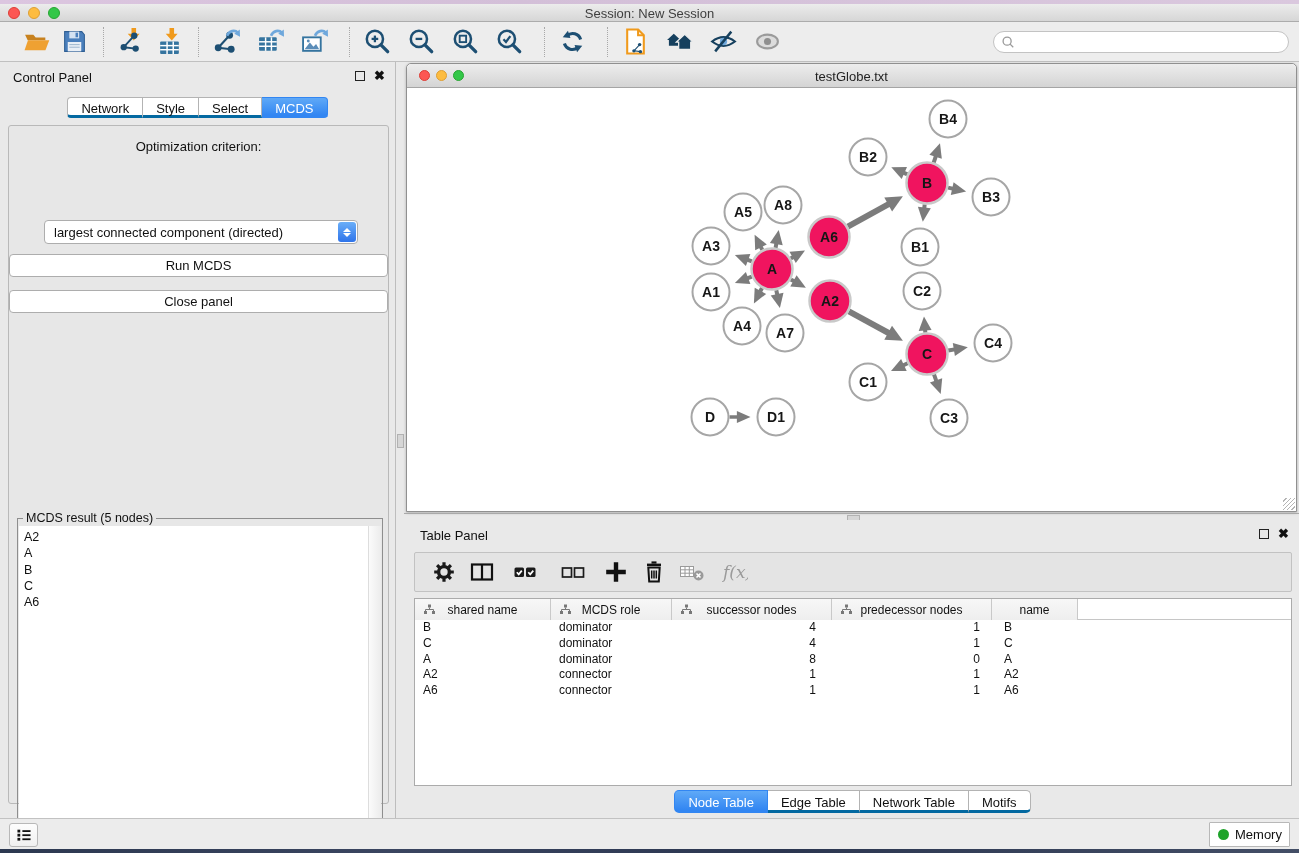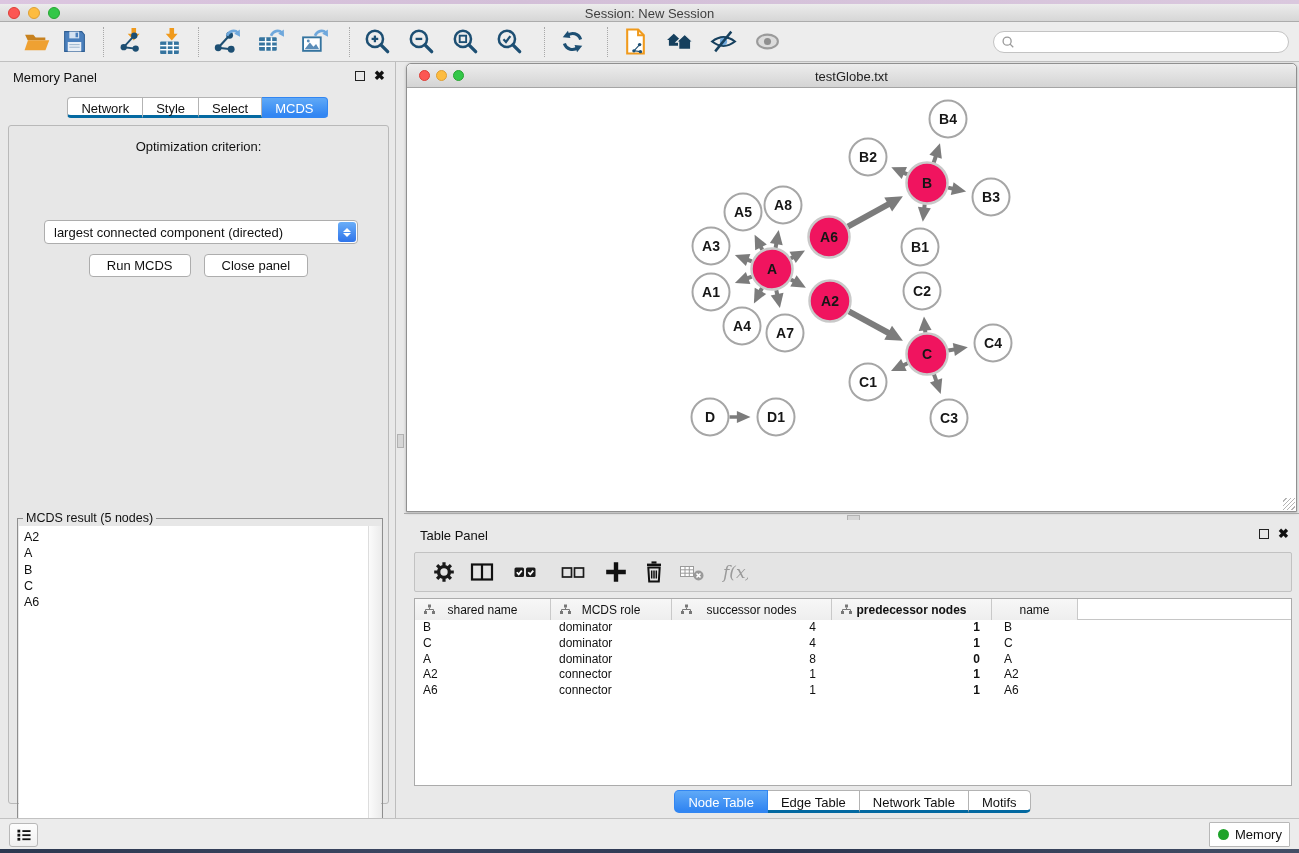--- a/index.html
+++ b/index.html
@@ -48,21 +48,21 @@
   .seg.active { background:linear-gradient(#5fa9f7,#3286f2); color:#fff; border-color:#3286f2; }
 
   #cp-content { position:absolute; left:8px; top:63px; width:381px; height:679px; background:#e7e7e7; border:1px solid #b9b9b9; border-radius:3px; }
   #opt-label { position:absolute; top:13px; left:0; width:100%; text-align:center; font-size:13px; color:#111; }
   #dropdown { position:absolute; left:35px; top:94px; width:314px; height:24px; background:#fff; border:1px solid #adadad; border-radius:4px; }
   #dd-value { position:absolute; left:9px; top:4px; font-size:13px; color:#111; }
   #dd-spin { position:absolute; right:1px; top:1px; width:18px; height:20px; border-radius:3px; background:linear-gradient(#6aaef8,#2f74ea); display:flex; flex-direction:column; align-items:center; justify-content:center; gap:1px; }
   #dd-spin i { display:block; width:0; height:0; border-left:4px solid transparent; border-right:4px solid transparent; }
   #dd-spin .up { border-bottom:4.5px solid #fff; }
   #dd-spin .dn { border-top:4.5px solid #fff; }
-  .btn-row { position:absolute; left:0; top:128px; width:100%; display:flex; justify-content:center; gap:13px; }
+  .btn-row { position:absolute; left:0; top:128px; width:100%; display:flex; justify-content:center; gap:13px;flex-direction:column; }
   .cp-btn { height:23px; padding:0 17px; font-size:13px; color:#111; background:#fff; border:1px solid #adadad; border-radius:4px; font-family:"Liberation Sans",sans-serif; }
 
   #result-fs { position:absolute; left:8px; top:392px; width:366px; height:341px; border:1px solid #8e8e8e; }
   #result-legend { position:absolute; left:5px; top:-8px; background:#e7e7e7; padding:0 3px; font-size:12.5px; color:#111; }
   #result-list { position:absolute; left:1px; top:7px; right:14px; bottom:2px; background:#fff; padding:3px 0 0 5px; font-size:12.5px; line-height:16.3px; color:#111; }
   #result-scroll { position:absolute; right:1px; top:7px; width:13px; bottom:2px; background:linear-gradient(90deg,#fbfbfb,#ececec); border-left:1px solid #ddd; }
 
   
   #v-splitter { position:absolute; left:396px; top:0; width:9px; height:756px; }
   #v-splitter .handle { position:absolute; left:1px; top:372px; width:7px; height:14px; background:#d6d6d6; border:1px solid #b2b2b2; }
@@ -87,21 +87,21 @@
   .tp-btn svg { width:26px; height:26px; }
   .tp-btn.wide { width:44px; }
 
   #tp-table { position:absolute; left:8px; top:78px; width:878px; height:188px; background:#fff; border:1px solid #ababab; overflow:hidden; }
   #tp-header { display:flex; height:21px; border-bottom:1px solid #c6c6c6; }
   .th { position:relative; height:21px; background:linear-gradient(#f7f7f7,#eeeeee); border-right:1px solid #c9c9c9; font-size:12px; color:#111; }
   .th .lbl { position:absolute; left:0; right:0; top:4px; text-align:center; }
   .th .tree { position:absolute; left:9px; top:5px; width:11px; height:11px; }
   .tr { display:flex; height:15.8px; font-size:12px; color:#111; }
   .td { height:15.8px; line-height:15.8px; white-space:nowrap; overflow:hidden; }
-  .c0 { width:136px; } .c1 { width:121px; } .c2 { width:160px; } .c3 { width:160px;font-weight:bold; } .c4 { width:86px; }
+  .c0 { width:136px; } .c1 { width:121px; } .c2 { width:160px; } .c3 { width:160px; } .c4 { width:86px; }
   .al { padding-left:8px; text-align:left; }
   .ar2 { padding-right:16px; text-align:right; }
   .ar3 { padding-right:12px; text-align:right; }
   .al4 { padding-left:12px; text-align:left; }
 
   #tp-tabs { position:absolute; left:0; top:270px; width:100%; display:flex; justify-content:center; }
   #tp-tabs .seg { height:23px; line-height:23px; border-radius:0; }
   #tp-tabs .seg:first-child { border-radius:5px 0 0 5px; }
   #tp-tabs .seg:last-child { border-radius:0 5px 5px 0; }
 
@@ -301,21 +301,21 @@
           <line x1="10.4" y1="10.4" x2="14" y2="14" stroke="#9a9a9a" stroke-width="1.5"></line>
         </svg>
       <input id="search-input" value="" placeholder="" style="">
     </div>
   </div>
 
   <div id="workspace">
 
     <div id="control-panel">
       <div class="panel-head">
-        <span class="panel-title">Memory Panel</span>
+        <span class="panel-title">Control Panel</span>
         <span class="float-ico" id="cp-float"></span>
         <span class="close-ico" id="cp-close">✖</span>
       </div>
       <div id="cp-tabs">
           <span class="seg">Network</span>
           <span class="seg">Style</span>
           <span class="seg">Select</span>
           <span class="seg active">MCDS</span>
         </div>
       <div id="cp-content">

